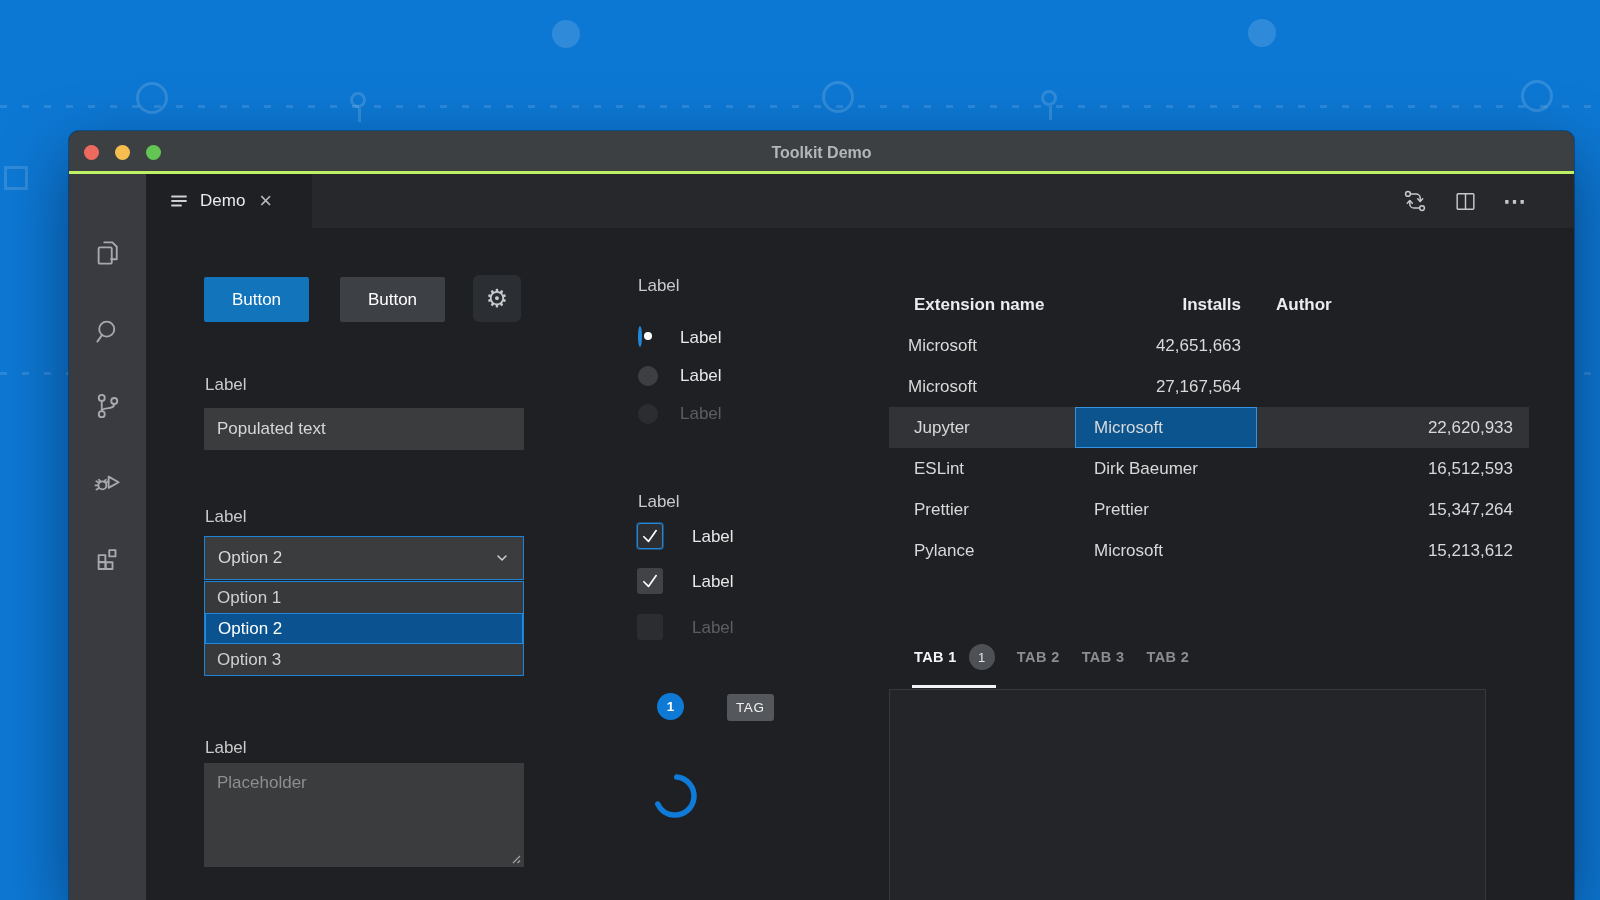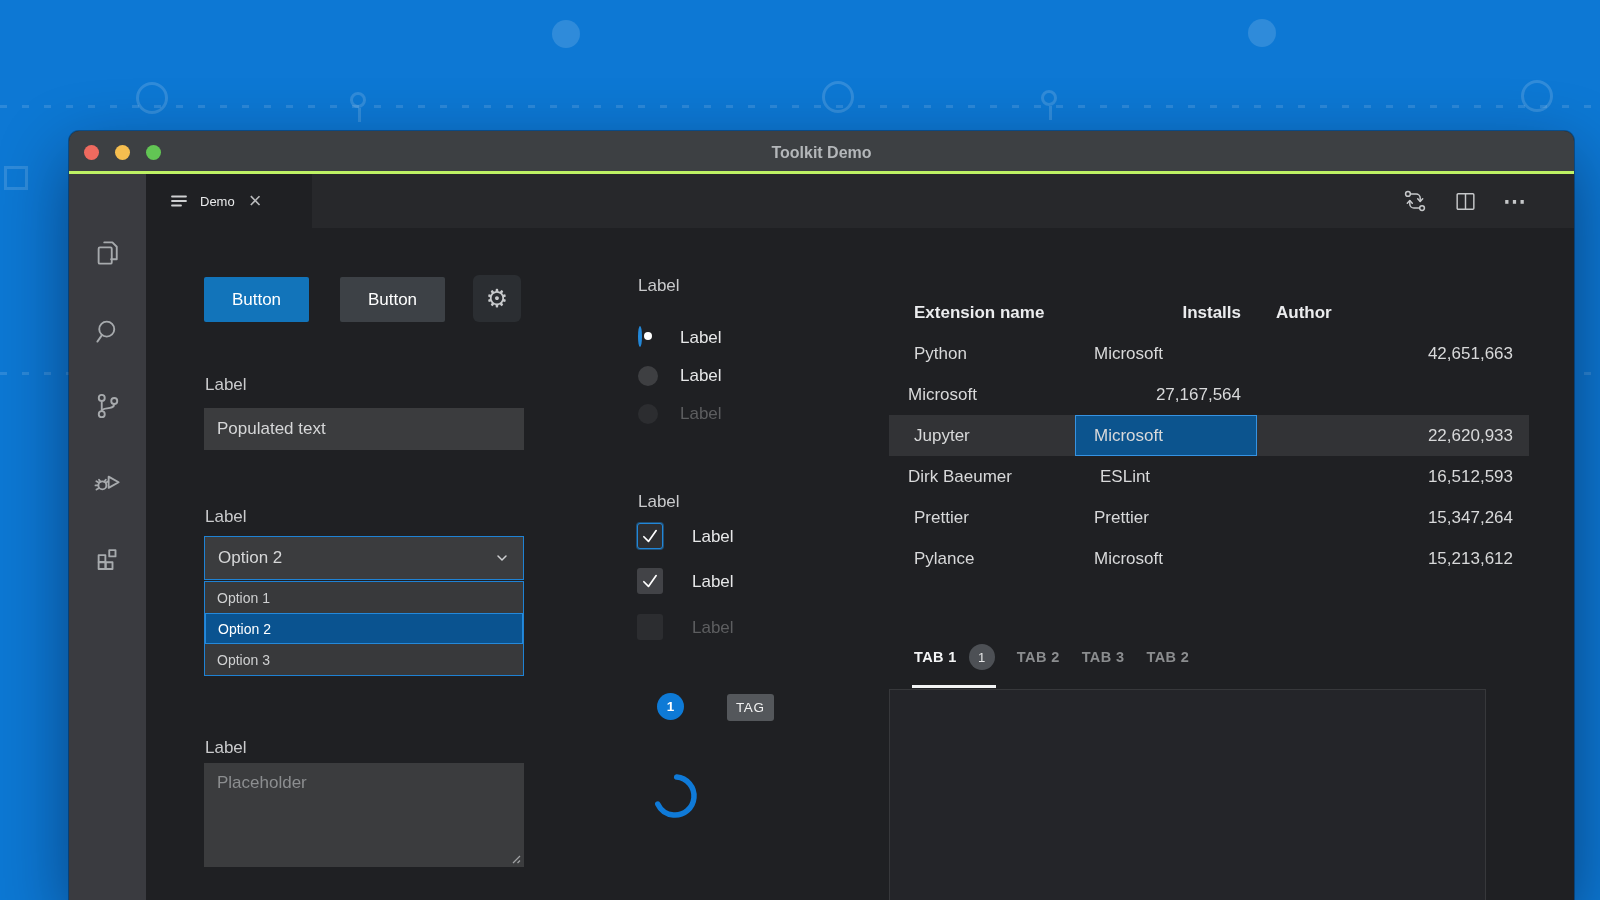--- a/index.html
+++ b/index.html
@@ -30,21 +30,21 @@
   .win-title { position:absolute; left:0; right:0; top:0; height:43px; line-height:43px;
     text-align:center; color:#b4b7ba; font-size:16px; font-weight:700; }
 
   .activitybar { position:absolute; left:0; top:43px; bottom:0; width:77px; background:#3a3b40; }
   .ab-item { position:absolute; left:15px; width:47px; height:47px; display:flex; align-items:center; justify-content:center; }
   .aicon { stroke:#a7aaad; fill:none; stroke-width:1.5; stroke-linecap:round; stroke-linejoin:round; }
 
   .tabstrip { position:absolute; left:77px; top:43px; right:0; height:54px; background:#27282b; }
   .editor-tab { position:absolute; left:0; top:0; width:166px; height:54px; background:#1f2023;
     display:flex; align-items:center; padding-left:24px; }
-  .tab-label { color:#e9eaeb; font-size:13px; margin-left:12px; }
+  .tab-label { color:#e9eaeb; font-size:17px; margin-left:12px; }
   .tab-close { color:#b9babc; font-size:22px; margin-left:14px; line-height:1; }
   .editor-actions { position:absolute; right:46px; top:0; height:54px; display:flex; align-items:center; gap:24px; }
   .ea-icon { display:flex; align-items:center; justify-content:center; width:26px; height:26px; }
   .ellipsis { color:#c6c8ca; font-size:23px; font-weight:700; letter-spacing:1px; line-height:26px; }
 
   .editor { position:absolute; left:77px; top:97px; right:0; bottom:0; background:#1f2023; }
   .abs { position:absolute; }
 
   
   .field-label { color:#c9cacc; font-size:17px; }
@@ -59,21 +59,21 @@
     font-family:"Liberation Sans",sans-serif; font-size:17px; padding:0 13px; }
   .textfield::placeholder, .textarea::placeholder { color:#8c8e90; }
   .textarea { width:320px; height:104px; background:#3b3c3e; border:none; color:#d6d7d8;
     font-family:"Liberation Sans",sans-serif; font-size:17px; padding:10px 13px; resize:none; }
   .grip { position:absolute; right:3px; bottom:3px; }
 
   .select { width:320px; height:44px; background:#3b3c3e; border:1px solid #1f82d4;
     display:flex; align-items:center; justify-content:space-between; padding:0 13px;
     color:#d6d7d8; font-size:17px; }
   .listbox { width:320px; border:1px solid #1f82d4; background:#38393b; }
-  .option { height:31px; display:flex; align-items:center; padding:0 12px; color:#cfd0d1; font-size:14px; }
+  .option { height:31px; display:flex; align-items:center; padding:0 12px; color:#cfd0d1; font-size:17px; }
   .option.selected { background:#0a5390; border:1px solid #2489db; color:#fff; }
 
   .radio { width:20px; height:20px; border-radius:50%; }
   .radio.checked { background:#232427; border:2px solid #2287d8; position:relative; }
   .radio.checked::after { content:""; position:absolute; left:4px; top:4px; width:8px; height:8px; border-radius:50%; background:#fff; }
   .radio.unchecked { background:#3e3f42; }
   .radio.disabled { background:#2c2d30; }
   .opt-label { font-size:17px; color:#e6e7e8; }
   .opt-label.dim { color:#5d5e60; }
 
@@ -258,43 +258,42 @@
     <span class="opt-label dim abs" style="left:546px; top:390px;">Label</span>
 
     <span class="badge abs" style="left:511px; top:465px;">1</span>
     <span class="tag abs" style="left:581px; top:466px;">TAG</span>
 
     <svg class="abs" style="left:505px; top:544px;" width="48" height="48" viewBox="0 0 48 48">
       <circle cx="24" cy="24" r="19" fill="none" stroke="#0f7ad8" stroke-width="5.5" stroke-linecap="round" stroke-dasharray="79 40.4" transform="rotate(-85 24 24)"></circle>
     </svg>
 
     
-    <div class="grid abs" style="left:743px; top:64px;">
+    <div class="grid abs" style="left:743px; top:56px;">
       <div class="grid-row header">
         <span class="gcell name">Extension name</span>
         <span class="gcell installs">Installs</span>
         <span class="gcell author">Author</span>
       </div>
       <div class="grid-row">
-        <span class="gcell name">Python</span>
         <span class="gcell author">Microsoft</span>
         <span class="gcell installs">42,651,663</span>
       </div>
       <div class="grid-row">
         <span class="gcell author">Microsoft</span>
         <span class="gcell installs">27,167,564</span>
       </div>
       <div class="grid-row highlighted">
         <span class="gcell name">Jupyter</span>
         <span class="gcell author cell-selected">Microsoft</span>
         <span class="gcell installs">22,620,933</span>
       </div>
       <div class="grid-row">
+        <span class="gcell name">ESLint</span>
         <span class="gcell author">Dirk Baeumer</span>
-        <span class="gcell name">ESLint</span>
         <span class="gcell installs">16,512,593</span>
       </div>
       <div class="grid-row">
         <span class="gcell name">Prettier</span>
         <span class="gcell author">Prettier</span>
         <span class="gcell installs">15,347,264</span>
       </div>
       <div class="grid-row">
         <span class="gcell name">Pylance</span>
         <span class="gcell author">Microsoft</span>

